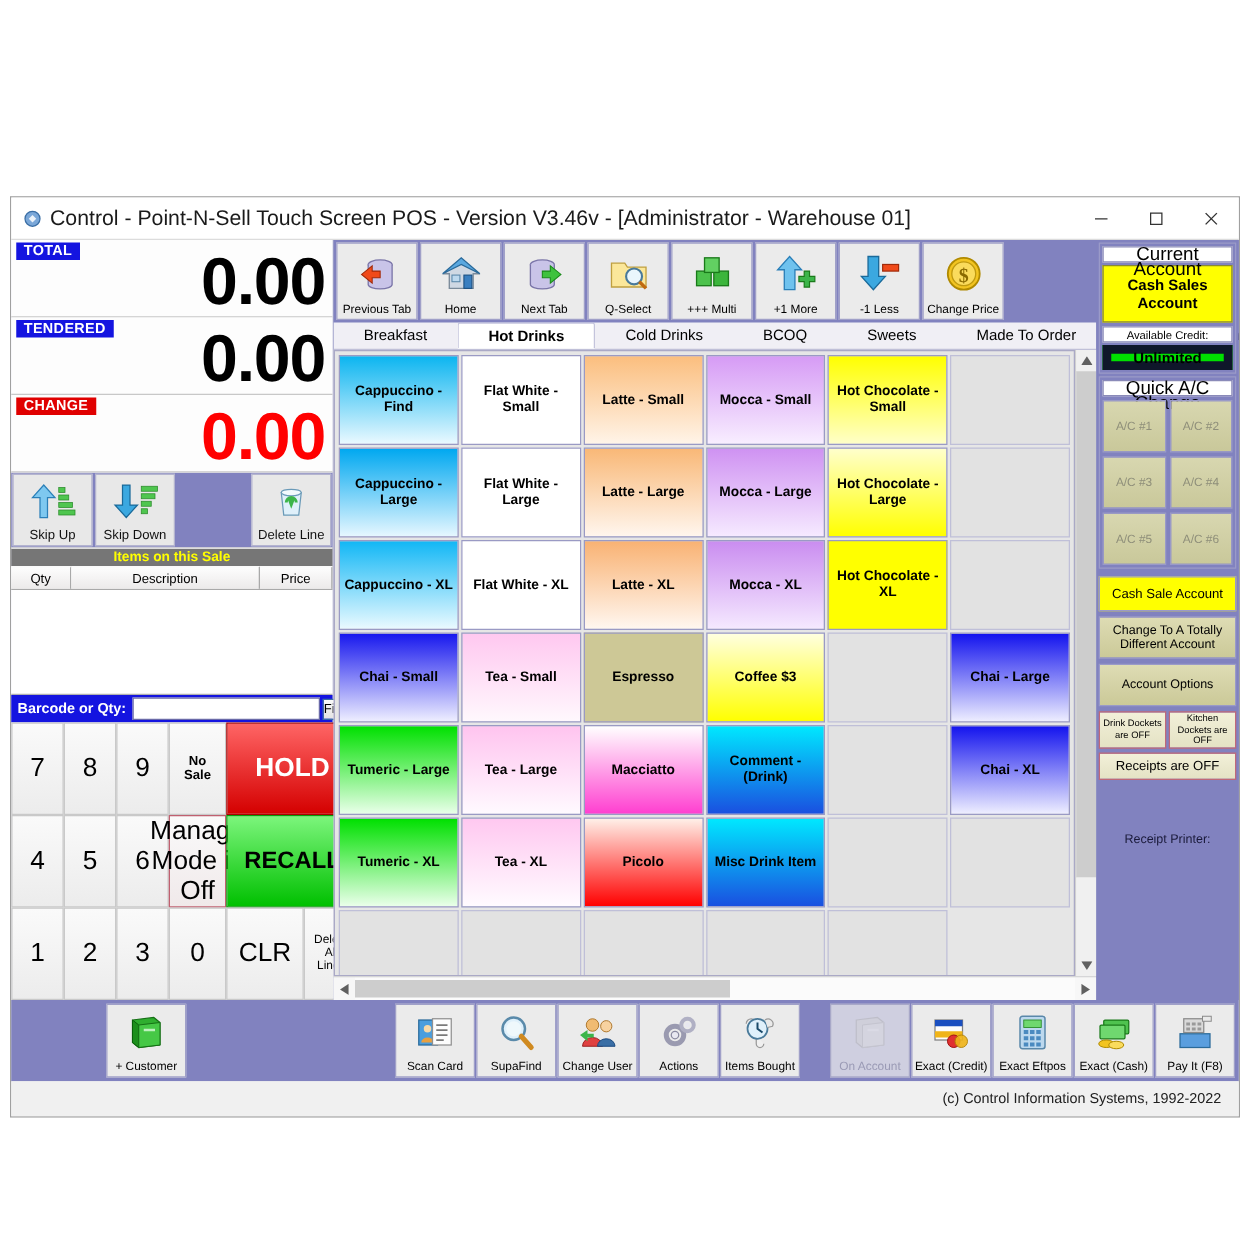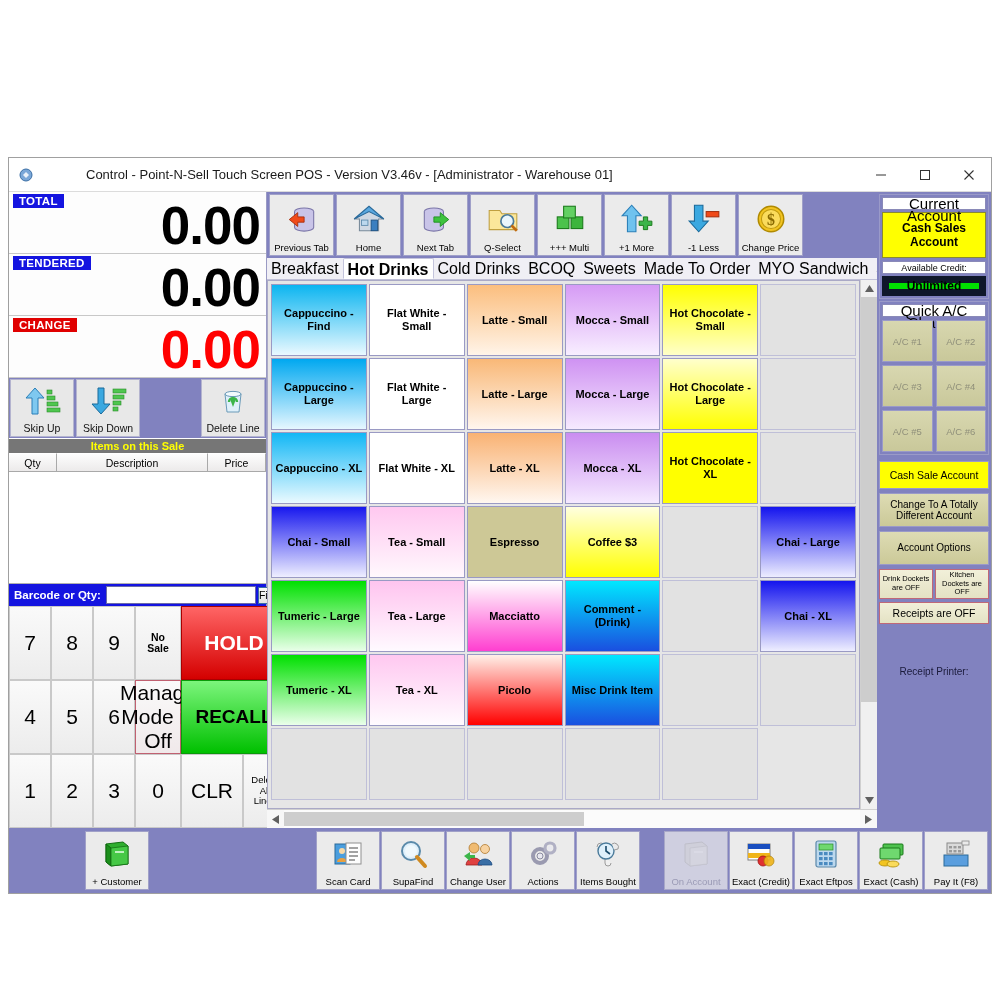--- a/index.html
+++ b/index.html
@@ -11,21 +11,21 @@
     background:#f0f0f0; border:1px solid #a0a0a0;
     display:flex; flex-direction:column;
   }
 
   
   #titlebar {
     height:34px; background:#ffffff; display:flex; align-items:center;
     flex:0 0 34px; border-bottom:1px solid #dcdcdc;
   }
   #app-icon { width:16px; height:16px; margin:0 6px 0 9px; flex:0 0 16px; }
-  #title-text { font-size:13px; color:#1a1a1a; white-space:nowrap;margin-left:46px; }
+  #title-text { font-size:17px; color:#1a1a1a; white-space:nowrap; }
   #win-controls { margin-left:auto; display:flex; height:100%; }
   .wbtn { width:44px; height:100%; display:flex; align-items:center; justify-content:center;
           font-size:13px; color:#333; }
   .wbtn svg { display:block; }
 
   
   #body { flex:1; display:flex; background:#8182bf; position:relative; min-height:0; }
 
   
   #left { width:258px; flex:0 0 258px; background:#ffffff; display:flex; flex-direction:column;
@@ -90,21 +90,21 @@
   #center { flex:1; display:flex; flex-direction:column; min-width:0; background:#8182bf; }
 
   #toolbar { height:66px; flex:0 0 66px; display:flex; background:#8182bf; padding:2px 0 0 2px; }
   .tbtn { width:65px; height:62px; margin-right:2px; background:#ebebeb;
           border:1px solid #a0a0c8; display:flex; flex-direction:column; align-items:center;
           justify-content:flex-end; font-size:9.5px; color:#000; padding-bottom:2px; }
   .tbtn .ic { flex:1; display:flex; align-items:center; justify-content:center; }
 
   #tabstrip { height:22px; flex:0 0 22px; background:#f0eff5; display:flex; align-items:flex-end;
               border-bottom:1px solid #c0c0d8; }
-  .tab { height:21px; line-height:21px; padding:0 4px; font-size:16px; color:#000;
+  .tab { height:21px; line-height:21px; padding:0 24px; font-size:12px; color:#000;
          background:transparent; white-space:nowrap; }
   .tab.active { background:#ffffff; font-weight:bold; border:1px solid #c4c4dc;
                 border-bottom:1px solid #ffffff; border-radius:2px 2px 0 0; }
 
   #gridwrap { flex:1; display:flex; min-height:0; background:#e6e6e6; }
   #prodgrid { flex:1; display:grid; grid-template-columns:repeat(6,1fr);
               grid-auto-rows:72px; gap:2px; padding:3px; background:#e6e6e6;
               border:1px solid #aaa9c6; overflow:hidden; }
   .pbtn { border:1px solid #9a9ac4; display:flex; align-items:center; justify-content:center;
           text-align:center; font-size:11px; font-weight:bold; color:#000; line-height:1.15;
@@ -651,13 +651,16 @@
                 <rect x="18" y="12" width="3" height="2.4"></rect>
               </g>
               <rect x="22" y="3" width="7" height="4" fill="#eaeaea" stroke="#8a8a8a" stroke-width=".8"></rect>
             </svg>
           </span>
           <span>Pay It (F8)</span>
         </div>
       </div>
   </div>
 
+  <div id="statusbar">
+    <span>(c) Control Information Systems, 1992-2022</span>
+  </div>
 </div>
 
 </body></html>

